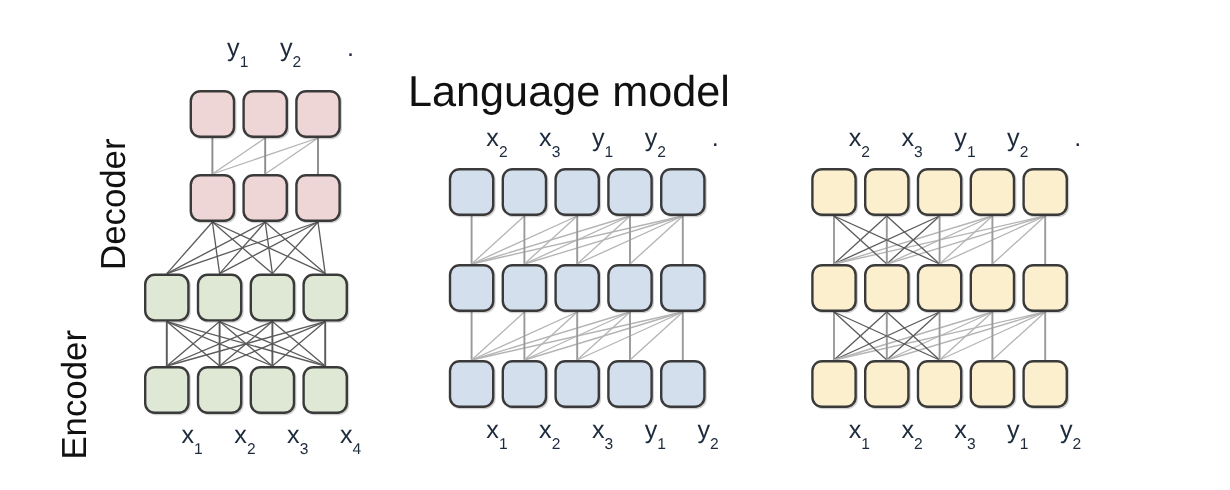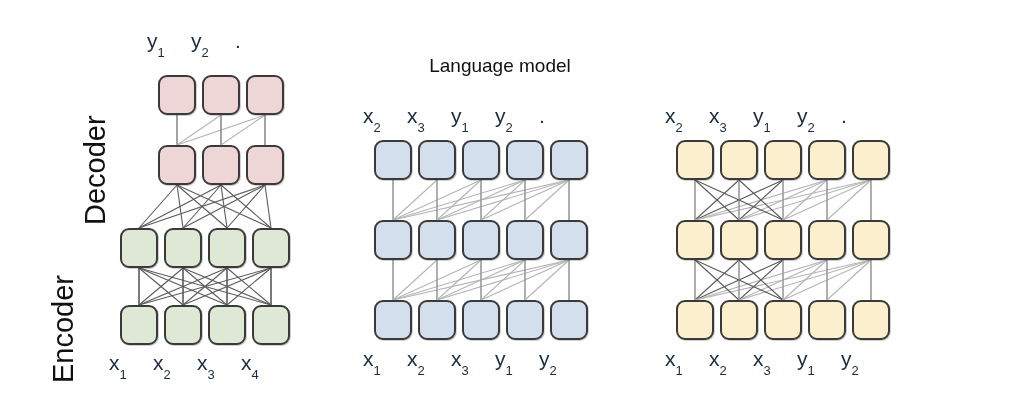--- a/index.html
+++ b/index.html
@@ -15,33 +15,32 @@
     color:#111111;
     letter-spacing:0px;
     white-space:nowrap;
     transform-origin:left bottom;
     transform:rotate(-90deg);
   }
 
   
   .panel-title{
     position:absolute;
-    font-size:19px;
+    font-size:36px;
     color:#111111;
     white-space:nowrap;
-    text-align:center;
   }
 
   
   .tok{
     position:absolute;
     font-size:21px;
     color:#1d2b3d;
     white-space:nowrap;
-    text-align:left;
+    text-align:right;
     line-height:1;
   }
   .tok sub{font-size:13px;line-height:0;position:relative;top:4px;left:0px;}
   .tok.dot{font-size:21px;}
 
   
   .node{
     position:absolute;
     box-sizing:border-box;
     border:2.4px solid #3a3a3a;

